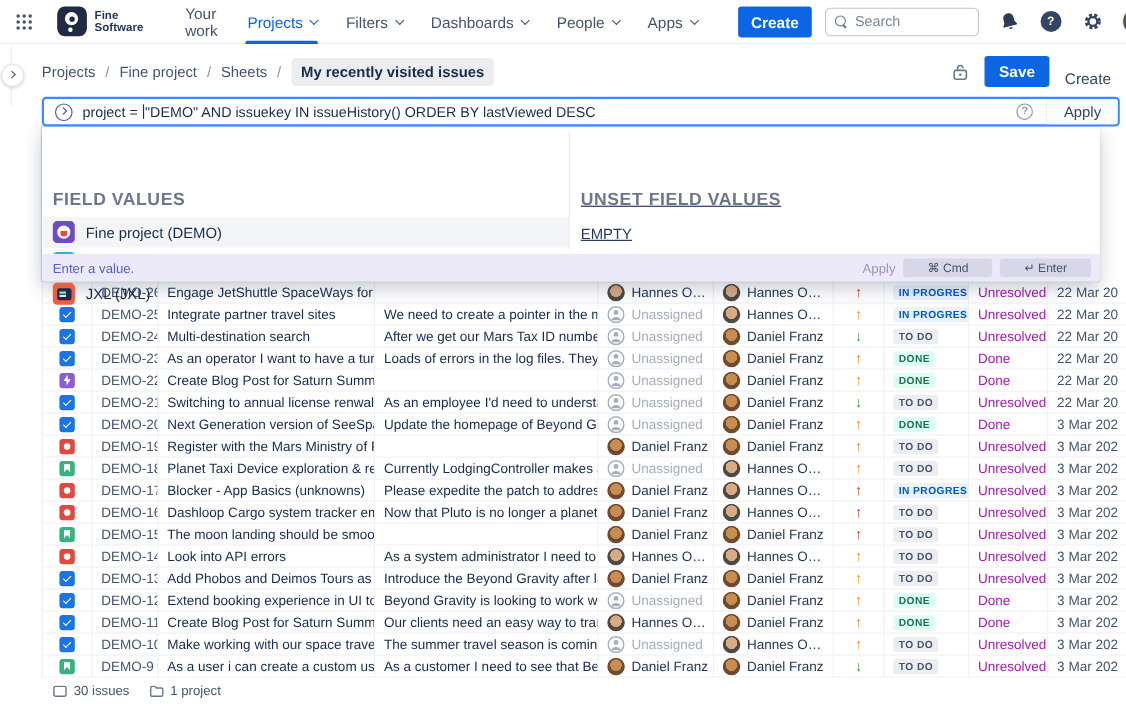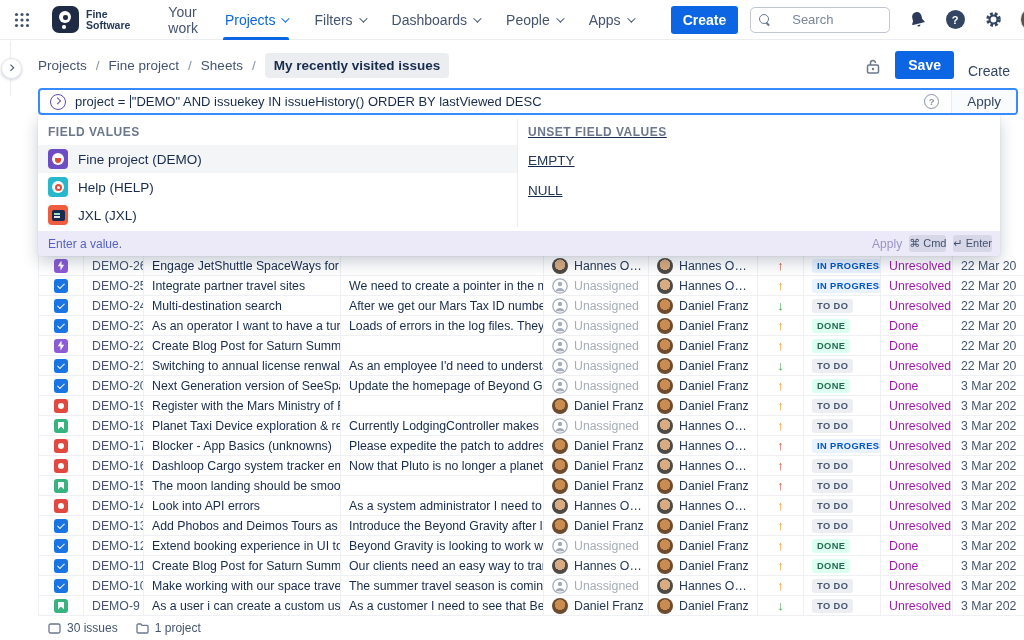--- a/index.html
+++ b/index.html
@@ -22,21 +22,21 @@
   .mitem.active { color:#0C66E4; }
   .mitem.active .chev { border-color:#0C66E4; }
   .mitem.active::after { content:""; position:absolute; left:-2px; right:-2px; bottom:0; height:3px; background:#0C66E4; border-radius:2px 2px 0 0; }
   .create-btn { margin-left:26px; background:#0C66E4; color:#fff; font-size:14px; font-weight:600;
     border:none; border-radius:3px; padding:6px 12px; cursor:pointer; }
   .nav-right { margin-left:auto; display:flex; align-items:center; gap:16px; padding-right:14px; }
   .searchbox { width:140px; height:26px; border:1.5px solid #C1C7D0; border-radius:5px; display:flex; align-items:center; padding:0 8px; gap:6px; background:#fff; }
   .search-glyph { width:12px; height:12px; position:relative; flex:none; }
   .search-glyph::before { content:""; position:absolute; left:0; top:0; width:8px; height:8px; border:1.5px solid #6B778C; border-radius:50%; }
   .search-glyph::after { content:""; position:absolute; left:8px; top:8px; width:4px; height:1.5px; background:#6B778C; transform:rotate(45deg); transform-origin:0 0; }
-  .searchbox input { border:none; outline:none; font-size:13px; width:100%; color:#a21caf; background:transparent;margin-left:15px; }
+  .searchbox input { border:none; outline:none; font-size:13px; width:100%; color:#a21caf; background:transparent; }
   .searchbox input::placeholder { color:#7A869A; }
   .nav-ic { width:22px; height:22px; display:flex; align-items:center; justify-content:center; cursor:pointer; }
   .help-circle { width:19px; height:19px; background:#344563; color:#fff; border-radius:50%; font-size:11px; font-weight:700; display:flex; align-items:center; justify-content:center; }
   .avatar-lg { width:25px; height:25px; border-radius:50%; cursor:pointer;
     background:radial-gradient(circle at 50% 42%, #D9AE86 0 44%, #5A5149 46% 100%); border:1px solid #E4E6EA; }
 
   
   .railline { position:absolute; left:10px; top:41px; width:1px; height:55px; background:#EBECF0; }
   .rail-btn { position:absolute; left:1px; top:58px; width:21px; height:21px; border-radius:50%;
     background:#fff; border:1px solid #E4E6EA; box-shadow:0 1px 3px rgba(9,30,66,.2); z-index:20;
@@ -62,42 +62,42 @@
   .q-help { width:15px; height:15px; border:1.5px solid #8993A4; border-radius:50%; color:#8993A4;
     font-size:9.5px; font-weight:700; display:flex; align-items:center; justify-content:center; margin-right:12px; flex:none; cursor:pointer; }
   .q-apply { height:100%; border-left:1px solid #EBECF0; display:flex; align-items:center; padding:0 15px;
     font-size:13.5px; font-weight:500; color:#344563; cursor:pointer; flex:none; background:#FAFBFC; border-radius:0 2px 2px 0; }
 
   
   .dropdown { position:absolute; left:38px; top:115px; width:962px; height:141px; background:#fff;
     box-shadow:0 6px 16px rgba(9,30,66,.22), 0 0 1px rgba(9,30,66,.3); z-index:35; border-radius:0 0 3px 3px; }
   .dd-cols { position:relative; height:116px; }
   .dd-divider { position:absolute; left:479px; top:4px; bottom:4px; width:1px; background:#EBECF0; }
-  .dd-header { font-size:12px; font-weight:600; letter-spacing:.5px; color:#6B778C; padding:10px 0 6px 10px; }
+  .dd-header { font-size:16px; font-weight:600; letter-spacing:.5px; color:#6B778C; padding:10px 0 6px 10px;margin-top:48px; }
   .dd-left { position:absolute; left:0; top:0; width:479px; }
   .dd-right { position:absolute; left:480px; top:0; right:0;text-decoration:underline; }
   .dd-item { height:28px; display:flex; align-items:center; gap:10px; padding-left:10px; font-size:13.5px; color:#172B4D; cursor:pointer; }
   .dd-item.hl { background:#F4F5F7; }
   .dd-plain { height:30px; display:flex; align-items:center; padding-left:10px; font-size:13.5px; color:#253858; cursor:pointer; }
   .pic { width:20px; height:20px; border-radius:4px; position:relative; flex:none; }
   .pic-demo { background:#6E4DC4; }
   .pic-demo i { position:absolute; left:4px; top:4px; width:12px; height:12px; background:#fff; border-radius:50%; }
   .pic-demo b { position:absolute; left:7px; top:9px; width:6px; height:5px; background:#E5493A; border-radius:0 0 6px 6px; }
   .pic-help { background:#27B8CC; }
   .pic-help i { position:absolute; left:4px; top:4px; width:12px; height:12px; background:#fff; border-radius:50%; }
   .pic-help b { position:absolute; left:6.5px; top:6.5px; width:7px; height:7px; border:2px solid #E5493A; border-radius:50%; background:#fff; }
   .pic-jxl { background:#F05C3E; }
   .pic-jxl i { position:absolute; left:3.5px; top:4.5px; width:13px; height:11px; background:#172B4D; border-radius:2px; }
   .pic-jxl b { position:absolute; left:5.5px; top:8px; width:6px; height:1.6px; background:#9BE5C6; box-shadow:0 3px 0 #E4E6EA; }
   .dd-hint { position:absolute; left:0; right:0; bottom:0; height:25px; background:#ECEAF8; border-radius:0 0 3px 3px;
     display:flex; align-items:center; padding:0 8px 0 10px; }
   .hint-text { font-size:12px; color:#5560C8;text-align:center; }
   .hint-right { margin-left:auto; display:flex; align-items:center; gap:7px; }
   .hint-apply { font-size:12px; color:#9A93C8; cursor:pointer; }
-  .kbd { font-size:11px; color:#42526E; background:rgba(9,30,66,.09); border-radius:3px; padding:2px 0; }
+  .kbd { font-size:11px; color:#42526E; background:rgba(9,30,66,.09); border-radius:3px; padding:2px 22px; }
 
   
   .tablewrap { position:absolute; left:38px; top:256px; width:986px; height:360px; background:#fff; }
   .trow { display:grid; grid-template-columns:45px 60px 197px 203px 105px 109px 46px 77px 72px 1fr;
     height:20px; border-bottom:1px solid #EFF0F3; border-left:1px solid #EFF0F3; font-size:12.3px; cursor:pointer; }
   .tc { border-right:1px solid #EFF0F3; display:flex; align-items:center; padding:0 4px 0 8px; overflow:hidden; white-space:nowrap; }
   .tc.center { justify-content:center; padding:0; }
   .tc.last { border-right:none; }
   .key { color:#44546F; }
   .sumtext, .desctext { color:#172B4D; }

